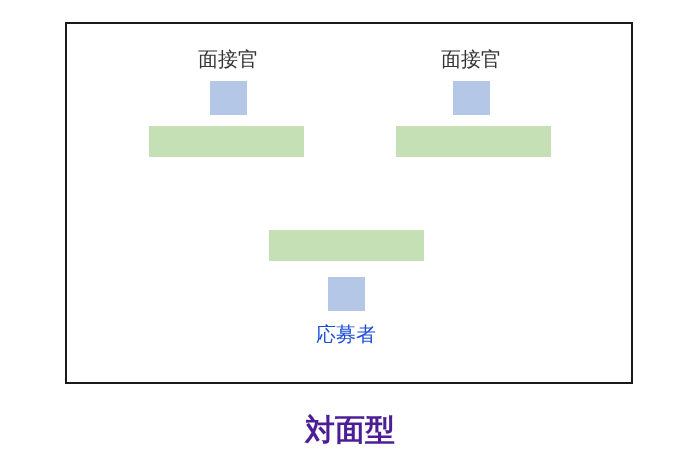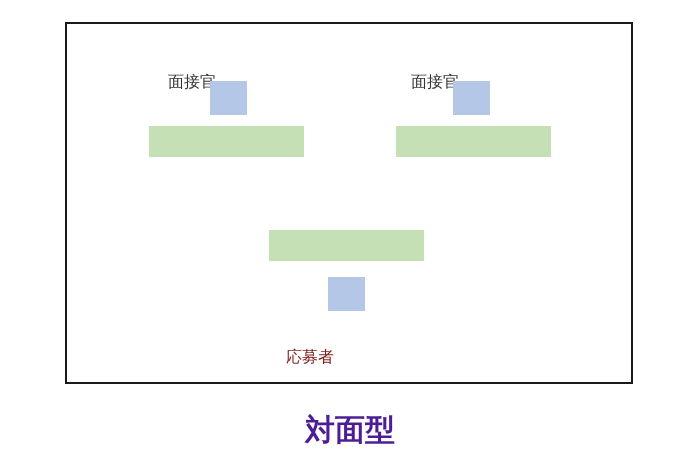--- a/index.html
+++ b/index.html
@@ -1,36 +1,36 @@
 <!DOCTYPE html>
 <html><head>
 <meta charset="utf-8">
 <style>
   html, body { margin: 0; padding: 0; background: #ffffff; }
   body { width: 700px; height: 462px; position: relative; overflow: hidden;
          font-family: "DejaVu Sans", sans-serif; }
   .frame { position: absolute; left: 65px; top: 22px; width: 564px; height: 358px;
            border: 2px solid #1a1a1a; background: #ffffff; }
-  .label { position: absolute; font-size: 16px; color: #333333; 
-           width: 120px; line-height: 28px; white-space: nowrap; margin-top: 23px; }
+  .label { position: absolute; font-size: 20px; color: #333333; text-align: center;
+           width: 120px; line-height: 28px; white-space: nowrap; }
   .person { position: absolute; width: 37px; height: 34px; }
   .desk { position: absolute; width: 155px; height: 31px; }
   .title { position: absolute; left: 0; width: 700px; top: 410px; text-align: center;
            font-size: 30px; font-weight: bold; color: #4c1d95; line-height: 40px; }
 </style>
 </head>
 <body>
 
 <div class="frame" style="border-color: rgb(26, 26, 26);"></div>
 
 <div class="label" style="left: 168px; top: 45px; color: rgb(51, 51, 51);">面接官</div>
 <div class="person" style="left: 210px; top: 81px; background: rgb(180, 199, 231);" title="面接官"></div>
 <div class="desk" style="left: 149px; top: 126px; background: rgb(197, 224, 180);"></div>
 
 <div class="label" style="left: 411px; top: 45px; color: rgb(51, 51, 51);">面接官</div>
 <div class="person" style="left: 453px; top: 81px; background: rgb(180, 199, 231);"></div>
 <div class="desk" style="left: 396px; top: 126px; background: rgb(197, 224, 180);"></div>
 
 <div class="desk" style="left: 269px; top: 230px; background: rgb(197, 224, 180);"></div>
 <div class="person" style="left: 328px; top: 277px; background: rgb(180, 199, 231);"></div>
-<div class="label" style="left: 286px; top: 320px; color: #7f1d1d;">応募者</div>
+<div class="label" style="left: 286px; top: 320px; color: #1d4ed8;">応募者</div>
 
 <div class="title">対面型</div>
 
 </body></html>

